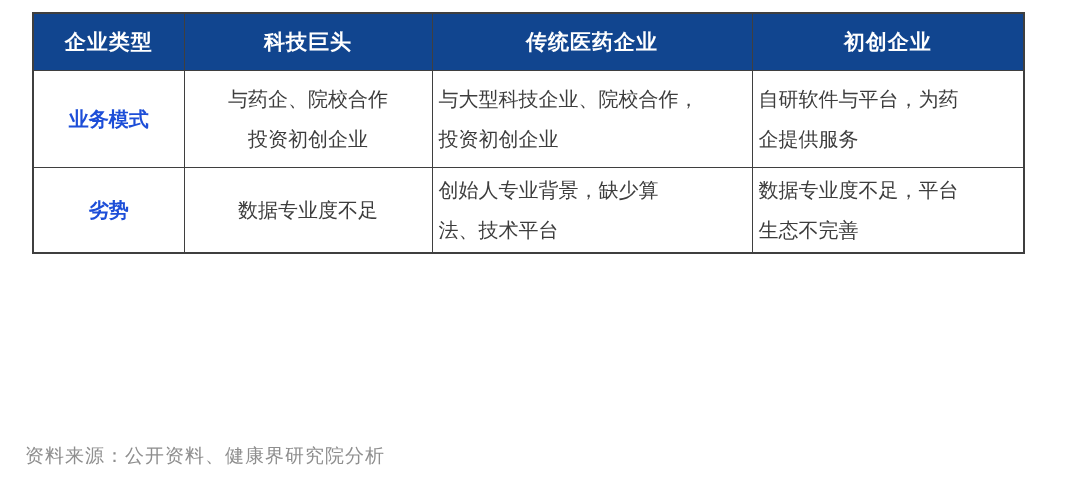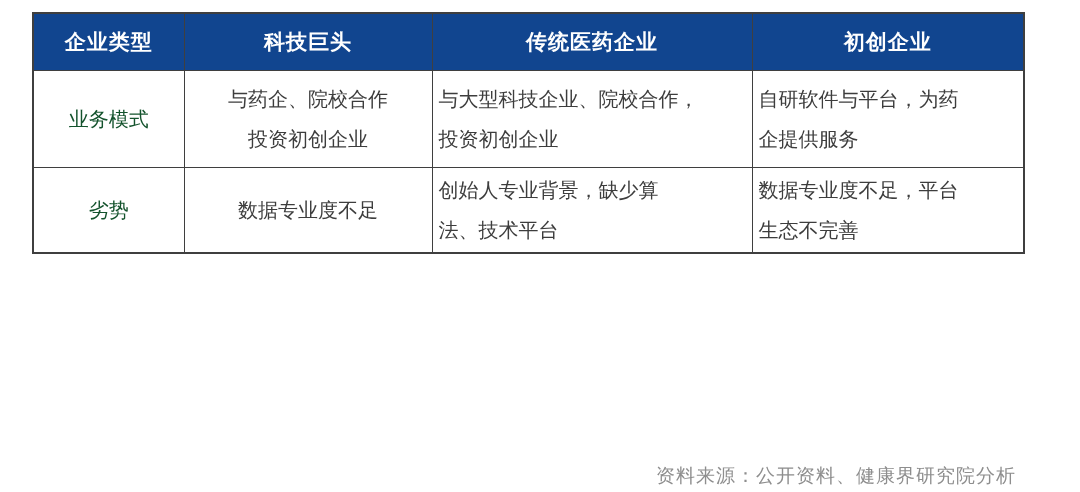--- a/index.html
+++ b/index.html
@@ -41,23 +41,23 @@
     letter-spacing: 1px;
   }
 
   
   .cmp-table tbody tr:nth-child(1) { height: 97px; }
   .cmp-table tbody tr:nth-child(2) { height: 64px; }
   .cmp-table tbody tr:nth-child(3) { height: 86px; }
   .cmp-table tbody tr:nth-child(4) { height: 92px; }
 
   .cmp-table tbody th {
-    font-weight: normal;
+    font-weight: bold;
     font-size: 20px;
-    color: #14532d;
+    color: #1d4ed8;
     text-align: center;
     vertical-align: middle;
     background: #ffffff;
   }
   .cmp-table tbody td {
     font-size: 20px;
     color: #3d3d3d;
     vertical-align: middle;
     white-space: pre-line;
     line-height: 40px;
@@ -65,26 +65,24 @@
     background: #ffffff;
   }
   .cmp-table tbody td:nth-child(2) { text-align: center; }
   .cmp-table tbody td:nth-child(3),
   .cmp-table tbody td:nth-child(4) { text-align: left; }
 
   .source-note {
     position: absolute;
     left: 25px; top: 443px;
     width: 991px;
-    text-align: right;
     font-size: 19px;
     color: #8e8e8e;
     letter-spacing: 1px;
     padding-right: 4px;
-    margin-top: 20px;
   }
 </style>
 </head>
 <body>
 
 <div class="page">
   <table class="cmp-table">
     <colgroup>
       <col class="c1">
         <col class="c2">

